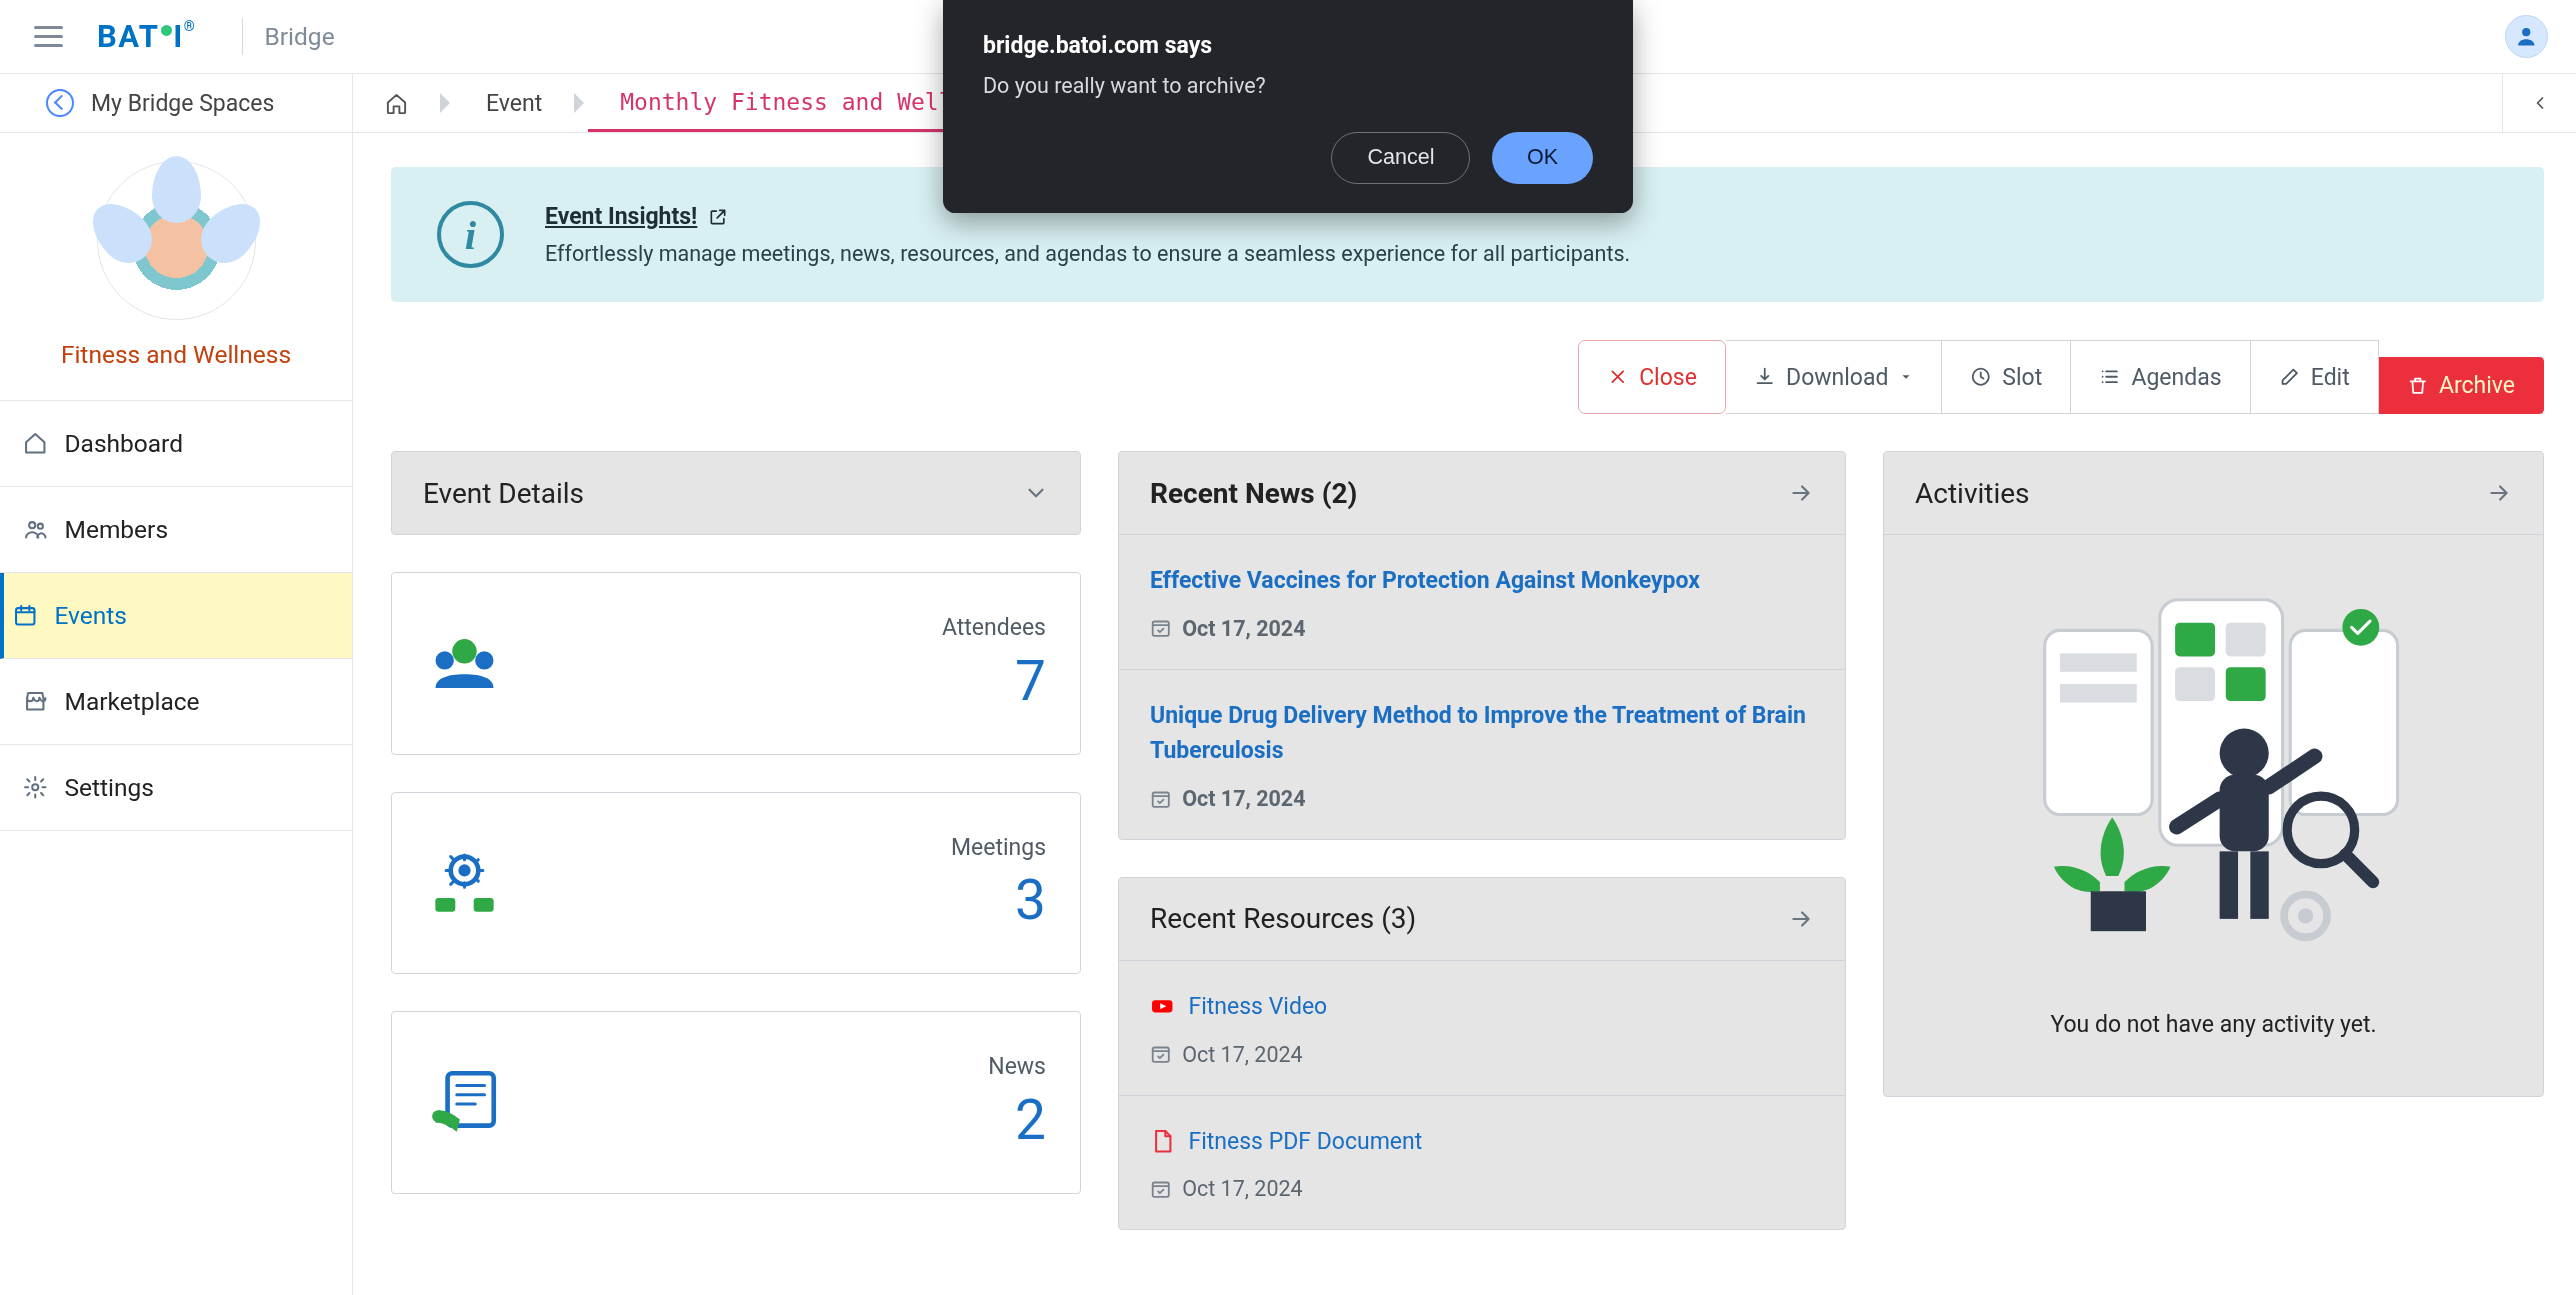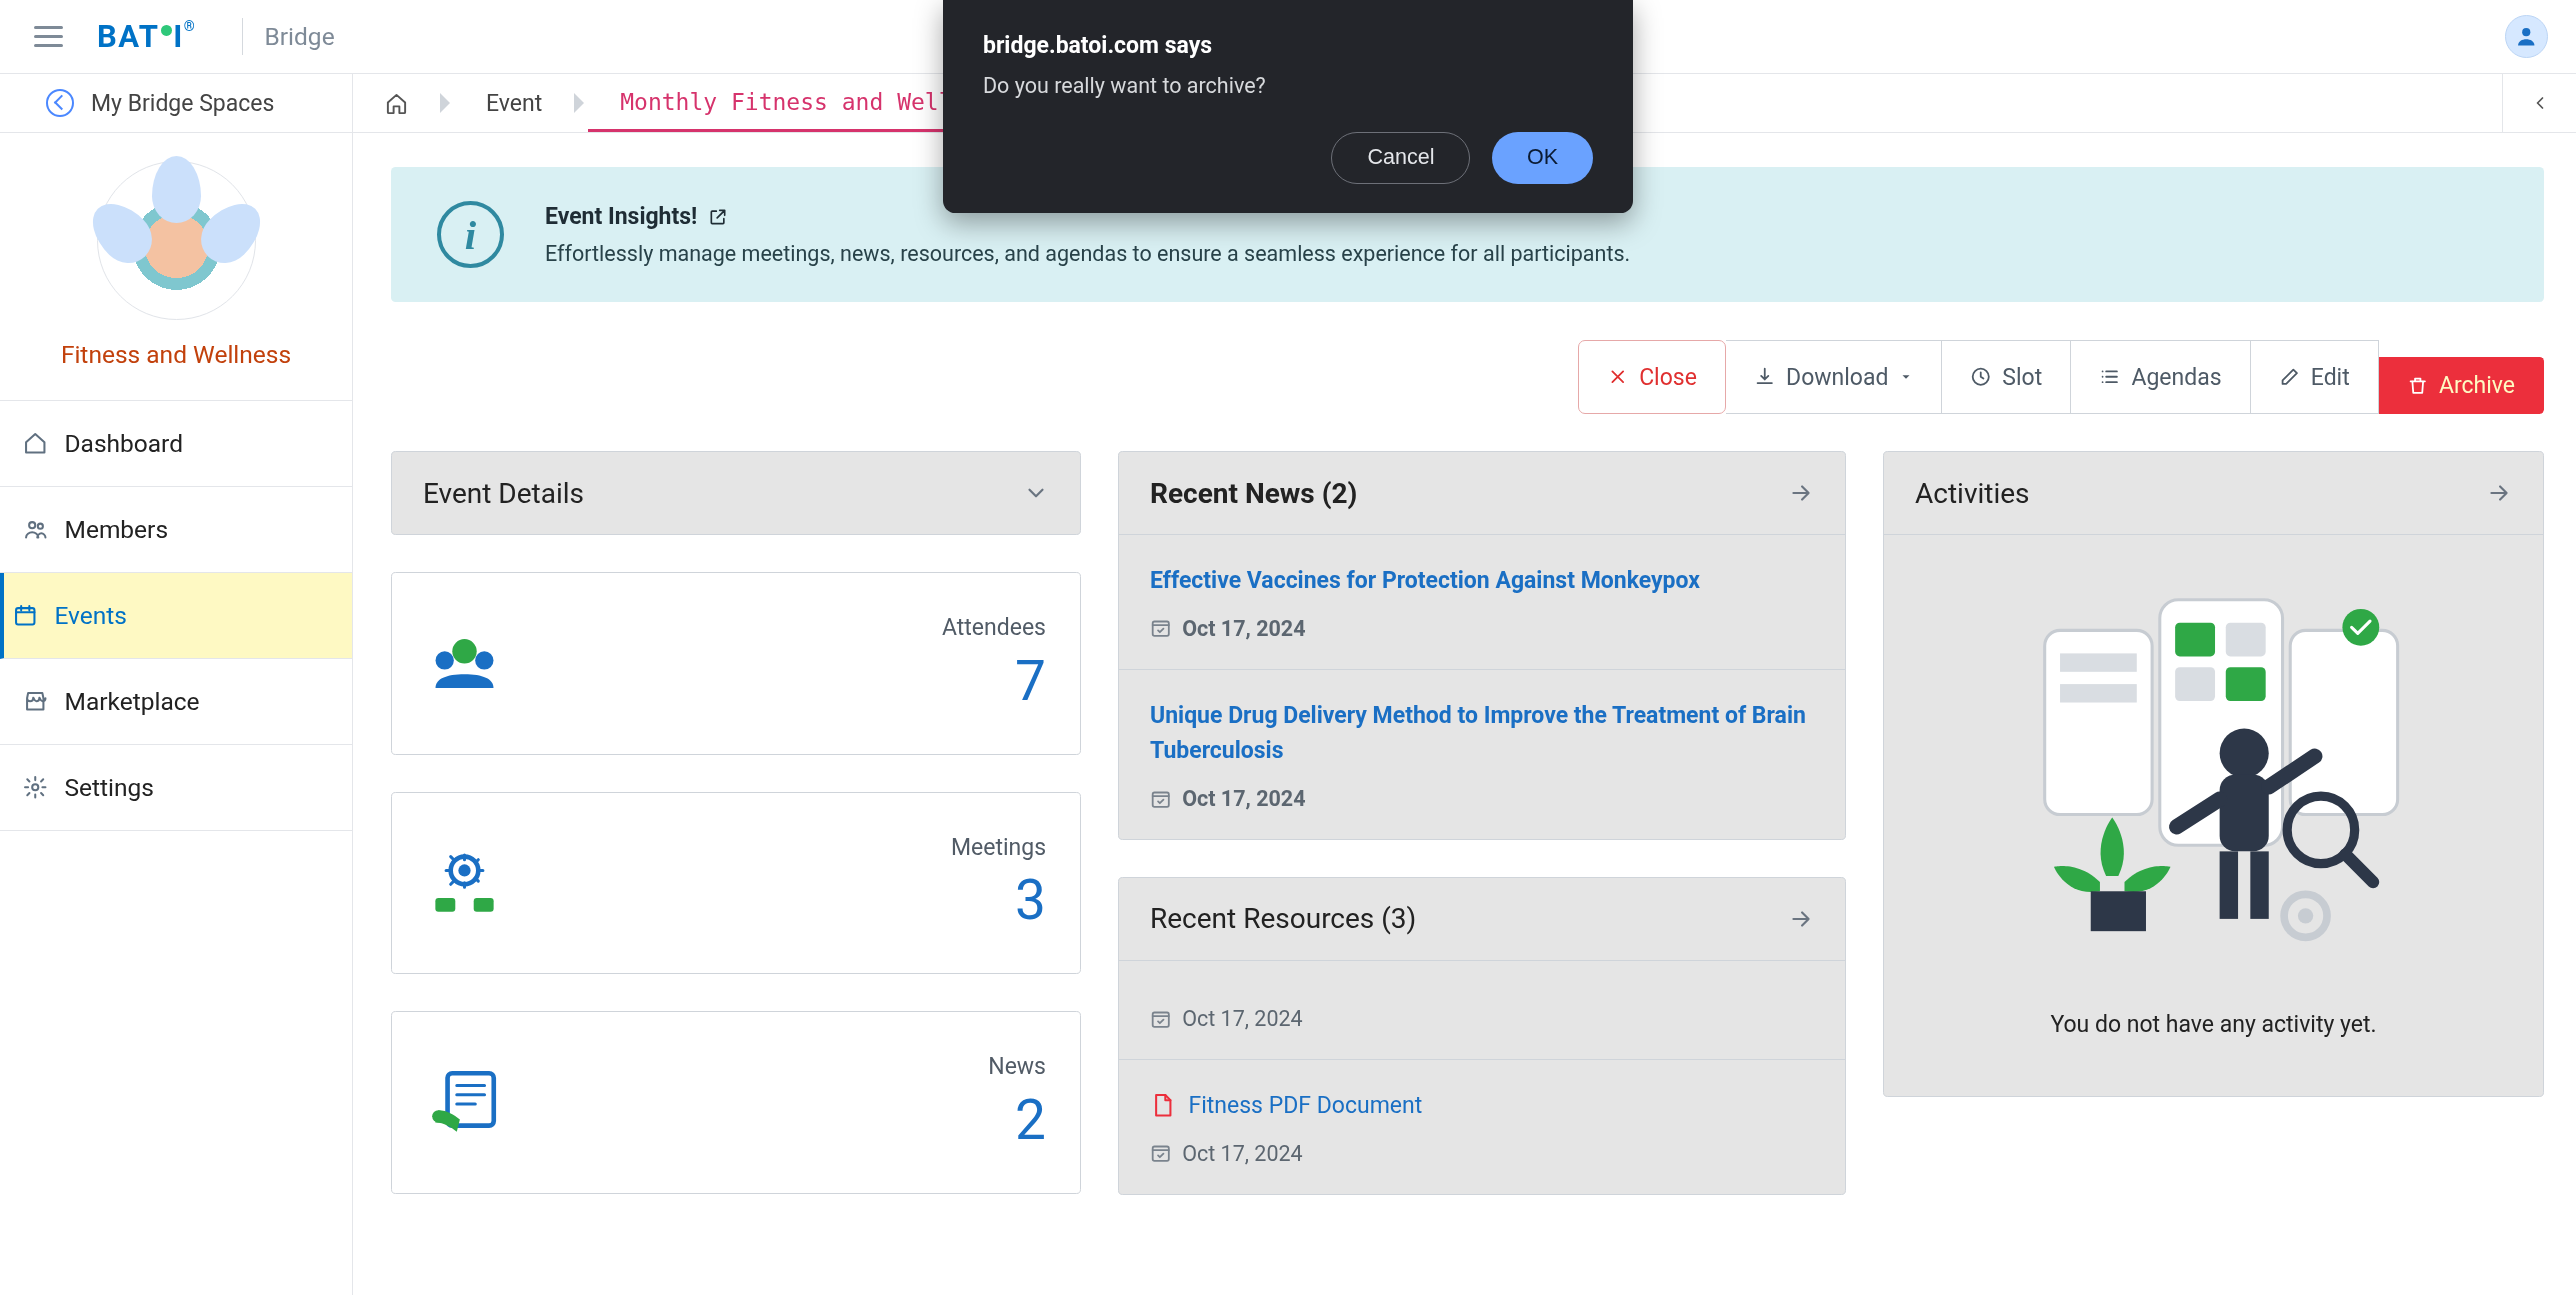--- a/index.html
+++ b/index.html
@@ -52,21 +52,21 @@
   .nav-item svg { width: 24.5px; height: 24.5px; stroke: #607080; fill: none; stroke-width: 2; }
   .nav-item.active { background: #fef9c3; color: #0072c6; border-left: 4.6px solid #0072c6; padding-left: 9px; }
   .nav-item.active svg { stroke: #0072c6; }
 
   .main { flex: 1; padding: 34px 32px 0 38px; overflow: auto; }
 
   
   .insights { background: #d9f0f3; border-radius: 4.6px; padding: 34px 46px; display: flex; align-items: center; gap: 41px; margin-bottom: 38px; position: relative; }
   .insights .info-icon { width: 67px; height: 67px; border: 4.6px solid #2f89a0; border-radius: 50%; display: flex; align-items: center; justify-content: center; flex-shrink: 0; }
   .insights .info-icon span { font-family: Georgia, serif; font-style: italic; font-weight: 700; font-size: 41px; color: #2f89a0; }
-  .insights-body .ins-title { font-weight: 700; font-size: 23px; color: #1f2d35; margin-bottom: 10.7px; display: flex; align-items: center; gap: 10.7px; }
+  .insights-body .ins-title { font-weight: 700; font-size: 23px; color: #1f2d35; margin-bottom: 10.7px; display: flex; align-items: center; gap: 10.7px; text-decoration: underline; }
   .insights-body .ins-title svg { width: 20px; height: 20px; stroke: #1f2d35; }
   .insights-body .ins-desc { font-size: 21.5px; color: #284249; }
 
   
   .action-bar { display: flex; justify-content: flex-end; margin-bottom: 37px; }
   .action-group { display: flex; border-radius: 4.6px; overflow: hidden; }
   .action-btn { display: flex; align-items: center; gap: 10.7px; padding: 14px 28px; font-size: 23px; background: #fff; border: 0.8px solid #cfd4da; border-left: none; color: #4e5a66; cursor: pointer; }
   .action-btn:first-child { border-left: 0.8px solid #cfd4da; border-top-left-radius: 4.6px; border-bottom-left-radius: 4.6px; border-radius: 7px; }
   .action-btn svg { width: 21.5px; height: 21.5px; stroke-width: 2; fill: none; }
   .action-btn.close { color: #e03030; border-color: #e6a8a8; }
@@ -362,20 +362,27 @@
         </div>
 
         <div class="panel">
           <div class="panel-head">
             <span>Recent Resources (3)</span>
             <svg viewBox="0 0 24 24">
                 <path d="M5 12h14M13 6l6 6-6 6"></path>
               </svg>
           </div>
           <div class="res-item">
+            <div class="res-title">
+              <svg class="ficon" viewBox="0 0 24 24">
+                  <rect x="2" y="6" width="20" height="12" rx="3" fill="#ff0000" stroke="none"></rect>
+                  <path d="M10 9l6 3-6 3z" fill="#fff" stroke="none"></path>
+                </svg>
+              <span>Fitness Video</span>
+            </div>
             <div class="item-date">
               <svg viewBox="0 0 24 24">
                   <rect x="3" y="5" width="18" height="16" rx="2"></rect>
                   <path d="M3 9h18M9 15l2 2 4-4"></path>
                 </svg>
               <span>Oct 17, 2024</span>
             </div>
           </div>
           <div class="res-item">
             <div class="res-title">

